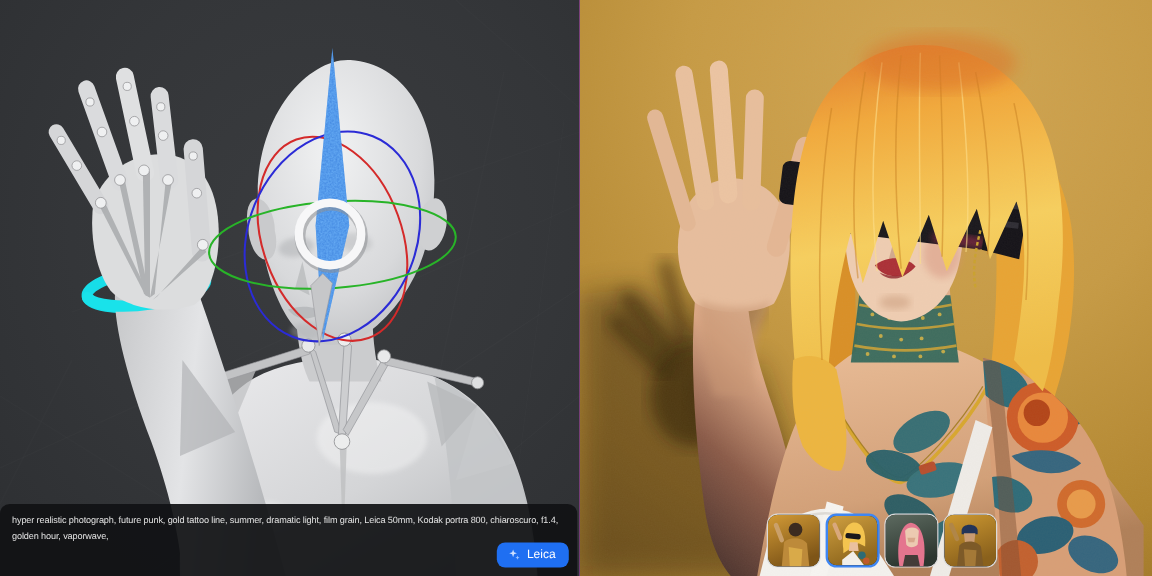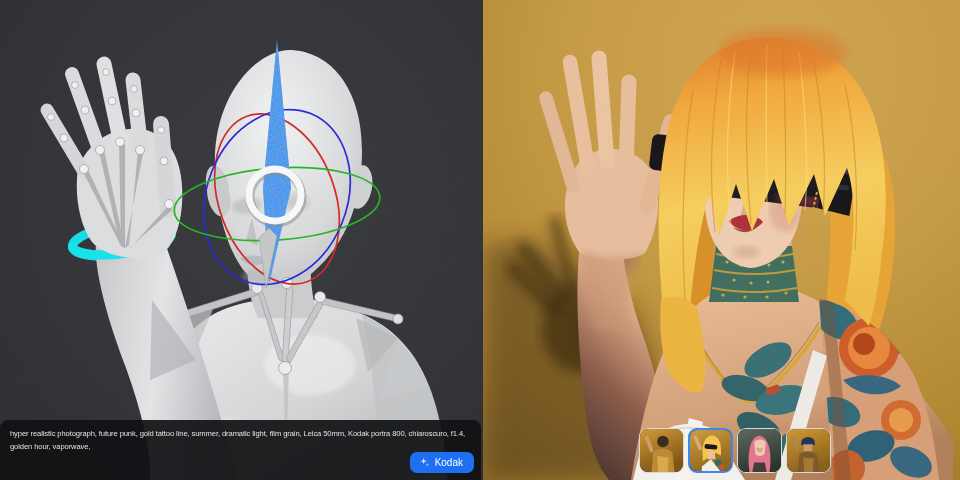--- a/index.html
+++ b/index.html
@@ -193,21 +193,21 @@
 
     <div class="prompt-bar">
       <div class="prompt-text">hyper realistic photograph, future punk, gold tattoo line, summer, dramatic light, film grain, Leica 50mm, Kodak portra 800, chiaroscuro, f1.4, golden hour, vaporwave,</div>
       <button class="render-btn">
         <span>
           <svg width="11" height="11" viewBox="0 0 24 24">
             <path fill="#cfe0ff" d="M10 2l1.8 5.2L17 9l-5.2 1.8L10 16l-1.8-5.2L3 9l5.2-1.8Z"></path>
             <path fill="#9fc3ff" d="M18 13l1 2.8 2.8 1-2.8 1-1 2.8-1-2.8-2.8-1 2.8-1Z"></path>
           </svg>
         </span>
-        <span>Kodak</span>
+        <span>Leica</span>
       </button>
     </div>
   </div>
 
   <div class="preview">
     <svg width="477" height="480" viewBox="0 0 477 480">
       <defs>
         <radialGradient id="wallG" cx="0.62" cy="0.15" r="1.1">
           <stop offset="0" stop-color="#d2a552"></stop>
             <stop offset="0.4" stop-color="#c69a44"></stop>

